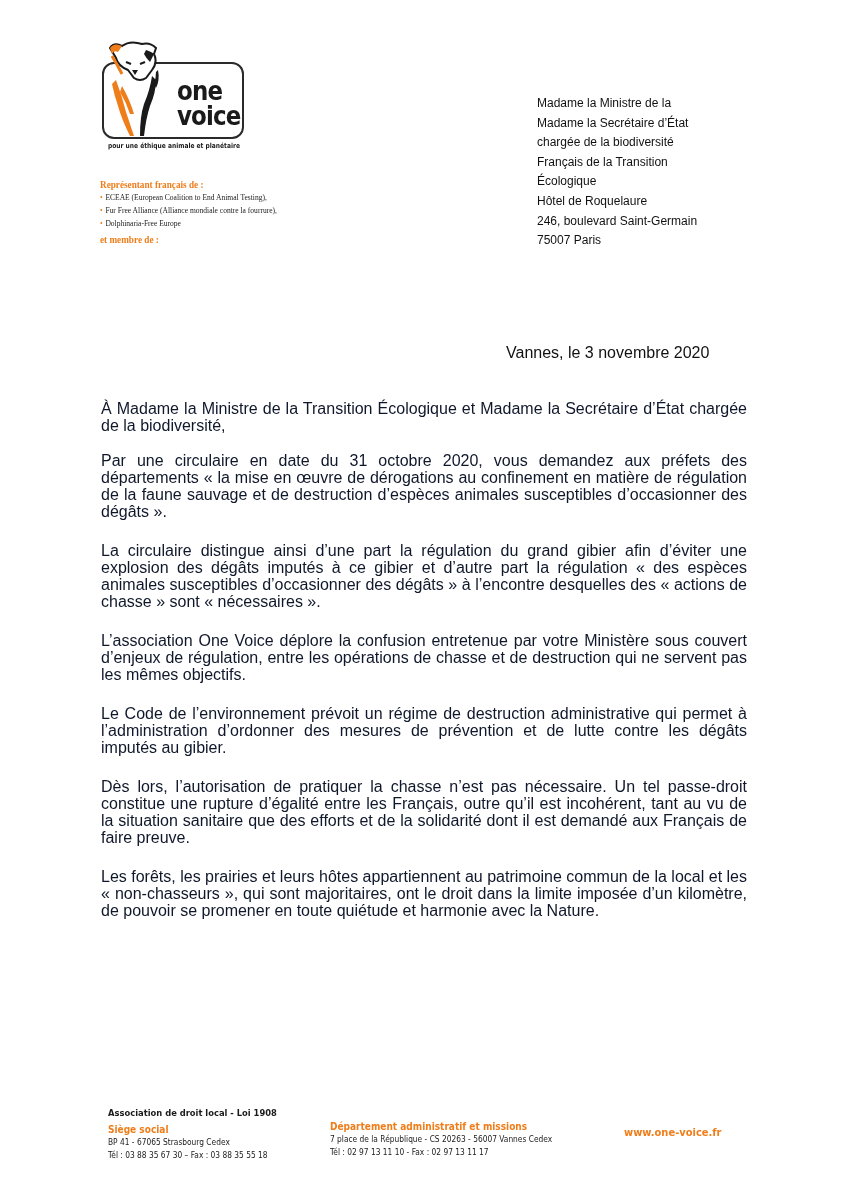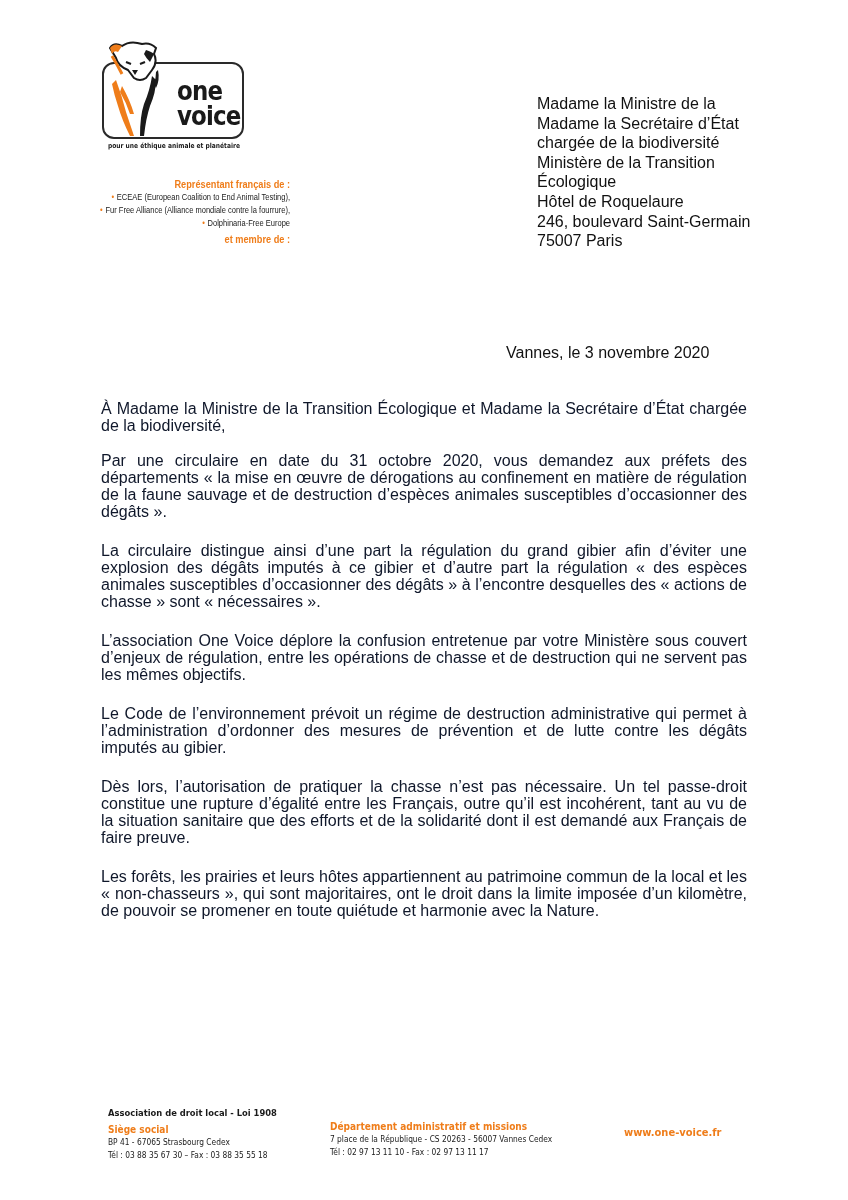--- a/index.html
+++ b/index.html
@@ -7,28 +7,28 @@
   body { position: relative; overflow: hidden; font-family: "Liberation Sans", sans-serif; color: #1a1a1a; }
 
   
   .logo { position: absolute; left: 100px; top: 40px; width: 150px; height: 115px; }
   .logo-box { position: absolute; left: 2px; top: 22px; width: 142px; height: 77px; border: 2px solid #2a2a2a; border-radius: 12px; background: #fff; }
   .logo-text { position: absolute; left: 77px; top: 38px; font-family: "DejaVu Sans", sans-serif; font-weight: bold; font-size: 27px; line-height: 25px; color: #1a1a1a; letter-spacing: -1px; transform: scaleX(0.85); transform-origin: left top; }
   .logo-animal { position: absolute; left: 0; top: 0; width: 80px; height: 104px; }
   .logo-tagline { position: absolute; left: 8px; top: 102px; font-family: "DejaVu Sans", sans-serif; font-weight: bold; font-size: 7px; color: #1a1a1a; white-space: nowrap; transform: scaleX(0.85); transform-origin: left top; }
 
   
-  .affil { position: absolute; left: 100px; top: 178px; font-family: Liberation Sans, sans-serif; text-align: right; }
+  .affil { position: absolute; left: 100px; top: 178px; font-family: Liberation Serif, serif; }
   .affil h4 { font-size: 10px; color: #ef7d1a; font-weight: bold; line-height: 13px; transform: scaleX(0.92); transform-origin: left; }
   .affil ul { list-style: none; margin-bottom: 3px; }
   .affil li { font-size: 8.2px; line-height: 13px; color: #1a1a1a; white-space: nowrap; transform: scaleX(0.92); transform-origin: left; }
   .affil li .bullet { color: #ef7d1a; margin-right: 3px; }
 
   
-  .recipient { position: absolute; left: 537px; top: 94px; font-size: 16px; line-height: 19.6px; color: #111; }
+  .recipient { position: absolute; left: 537px; top: 94px; font-size: 12px; line-height: 19.6px; color: #111; }
   .recipient div { white-space: nowrap; }
 
   .date { position: absolute; left: 506px; top: 300px; font-size: 16px; color: #111; white-space: nowrap; margin-top: 44px; }
 
   
   .letter-body { position: absolute; left: 101px; top: 400px; width: 646px; font-size: 16px; line-height: 17px; color: #0f172a; }
   .letter-body p { text-align: justify; margin-bottom: 22px; }
   .letter-body p.salutation { margin-bottom: 18px; }
 
   
@@ -76,21 +76,21 @@
     <li><span class="bullet">•</span><span>Fur Free Alliance (Alliance mondiale contre la fourrure),</span></li>
     <li><span class="bullet">•</span><span>Dolphinaria-Free Europe</span></li>
   </ul>
   <h4>et membre de :</h4>
 </div>
 
 <div class="recipient">
   <div>Madame la Ministre de la</div>
   <div>Madame la Secrétaire d’État</div>
   <div>chargée de la biodiversité</div>
-  <div>Ministère de la Transition</div>
+  <div>Français de la Transition</div>
   <div>Écologique</div>
   <div>Hôtel de Roquelaure</div>
   <div>246, boulevard Saint-Germain</div>
   <div>75007 Paris</div>
 </div>
 
 <div class="date">Vannes, le 3 novembre 2020</div>
 
 <div class="letter-body">
   <p class="salutation">À Madame la Ministre de la Transition Écologique et Madame la Secrétaire d’État chargée de la biodiversité,</p>

